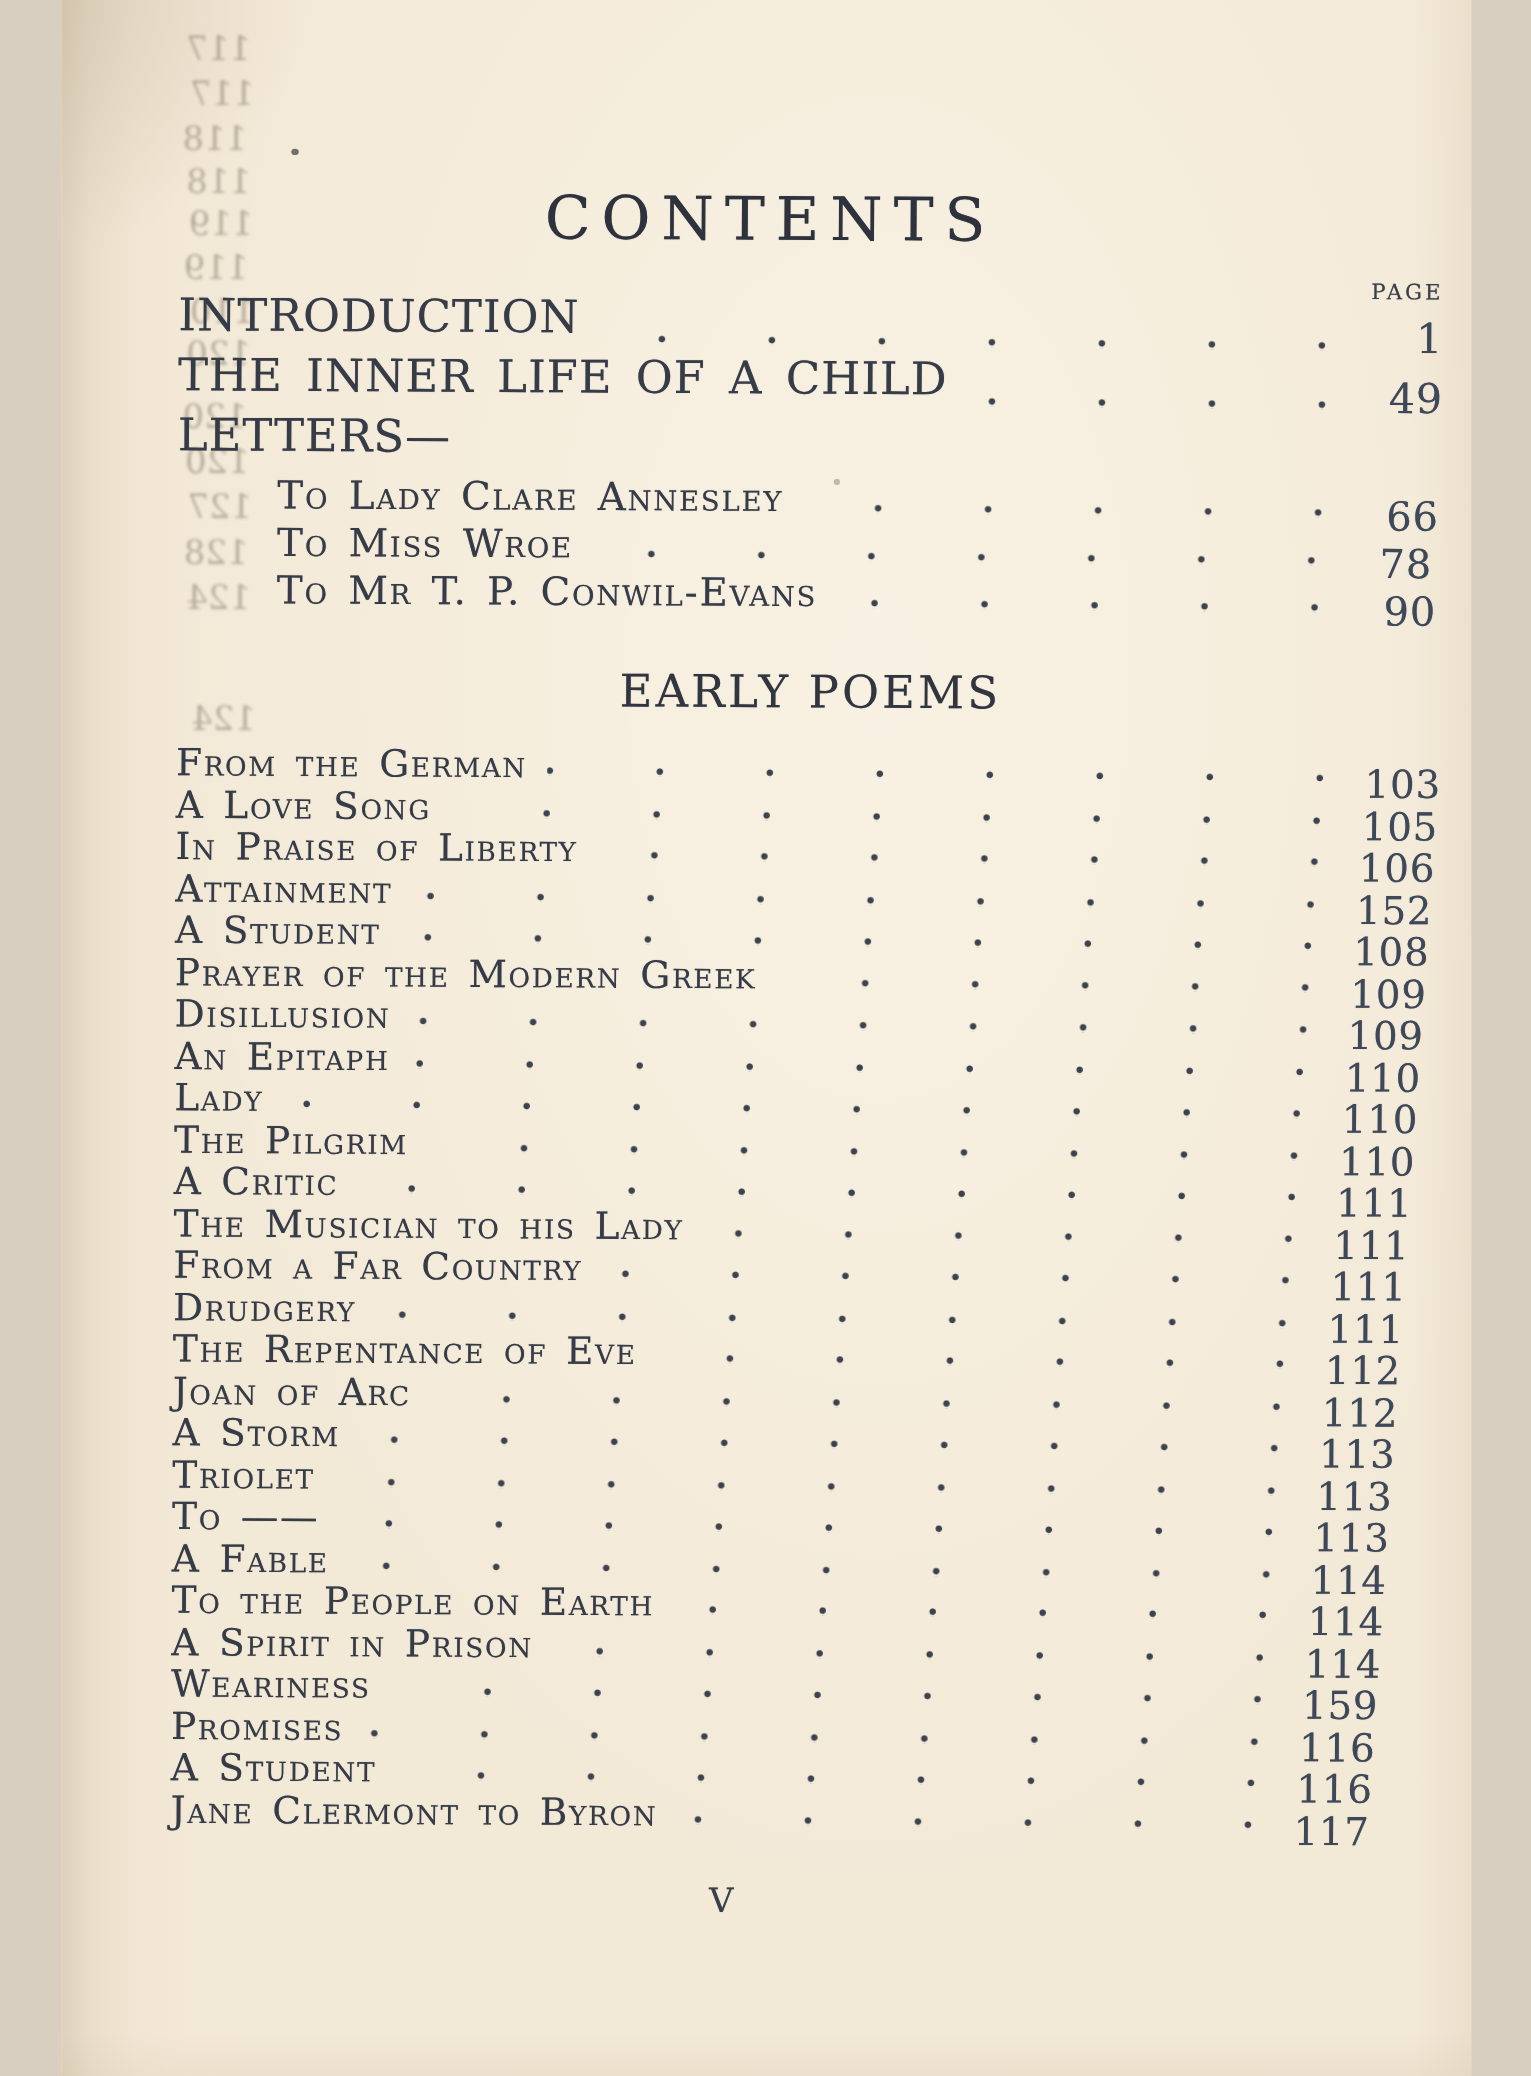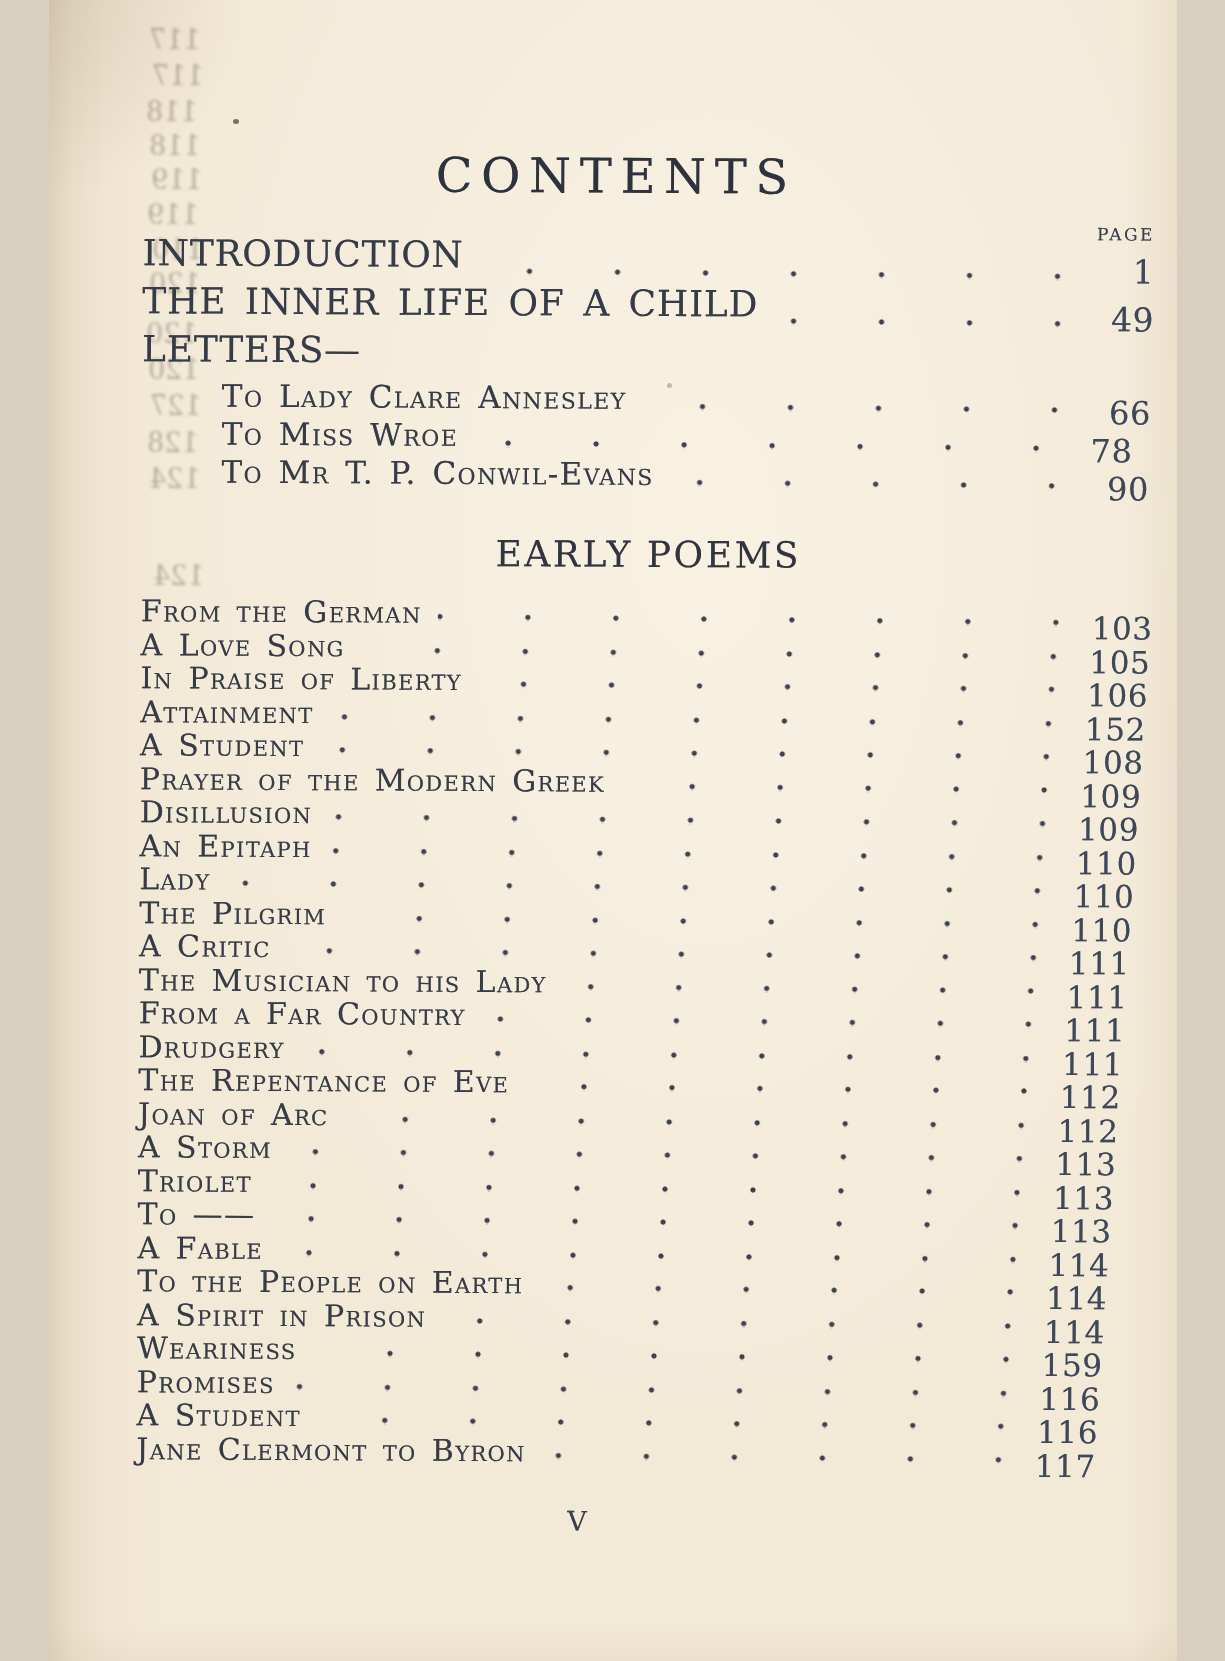--- a/index.html
+++ b/index.html
@@ -143,21 +143,21 @@
           <span class="t">LETTERS—</span>
         </div>
         <div class="row sub">
           <span class="t sc">To Lady Clare Annesley</span>
           <span class="leader"></span>
           <span class="num" style="margin-right: 2.7px;">66</span>
         </div>
         <div class="row sub">
           <span class="t sc">To Miss Wroe</span>
           <span class="leader"></span>
-          <span class="num" style="margin-right: 21px;">78</span>
+          <span class="num" style="margin-right: 8px;">78</span>
         </div>
         <div class="row sub">
           <span class="t sc">To Mr T. P. Conwil-Evans</span>
           <span class="leader"></span>
           <span class="num" style="margin-right: 4.5px;">90</span>
         </div>
       </div>
 
     <div class="sect">EARLY POEMS</div>
 

